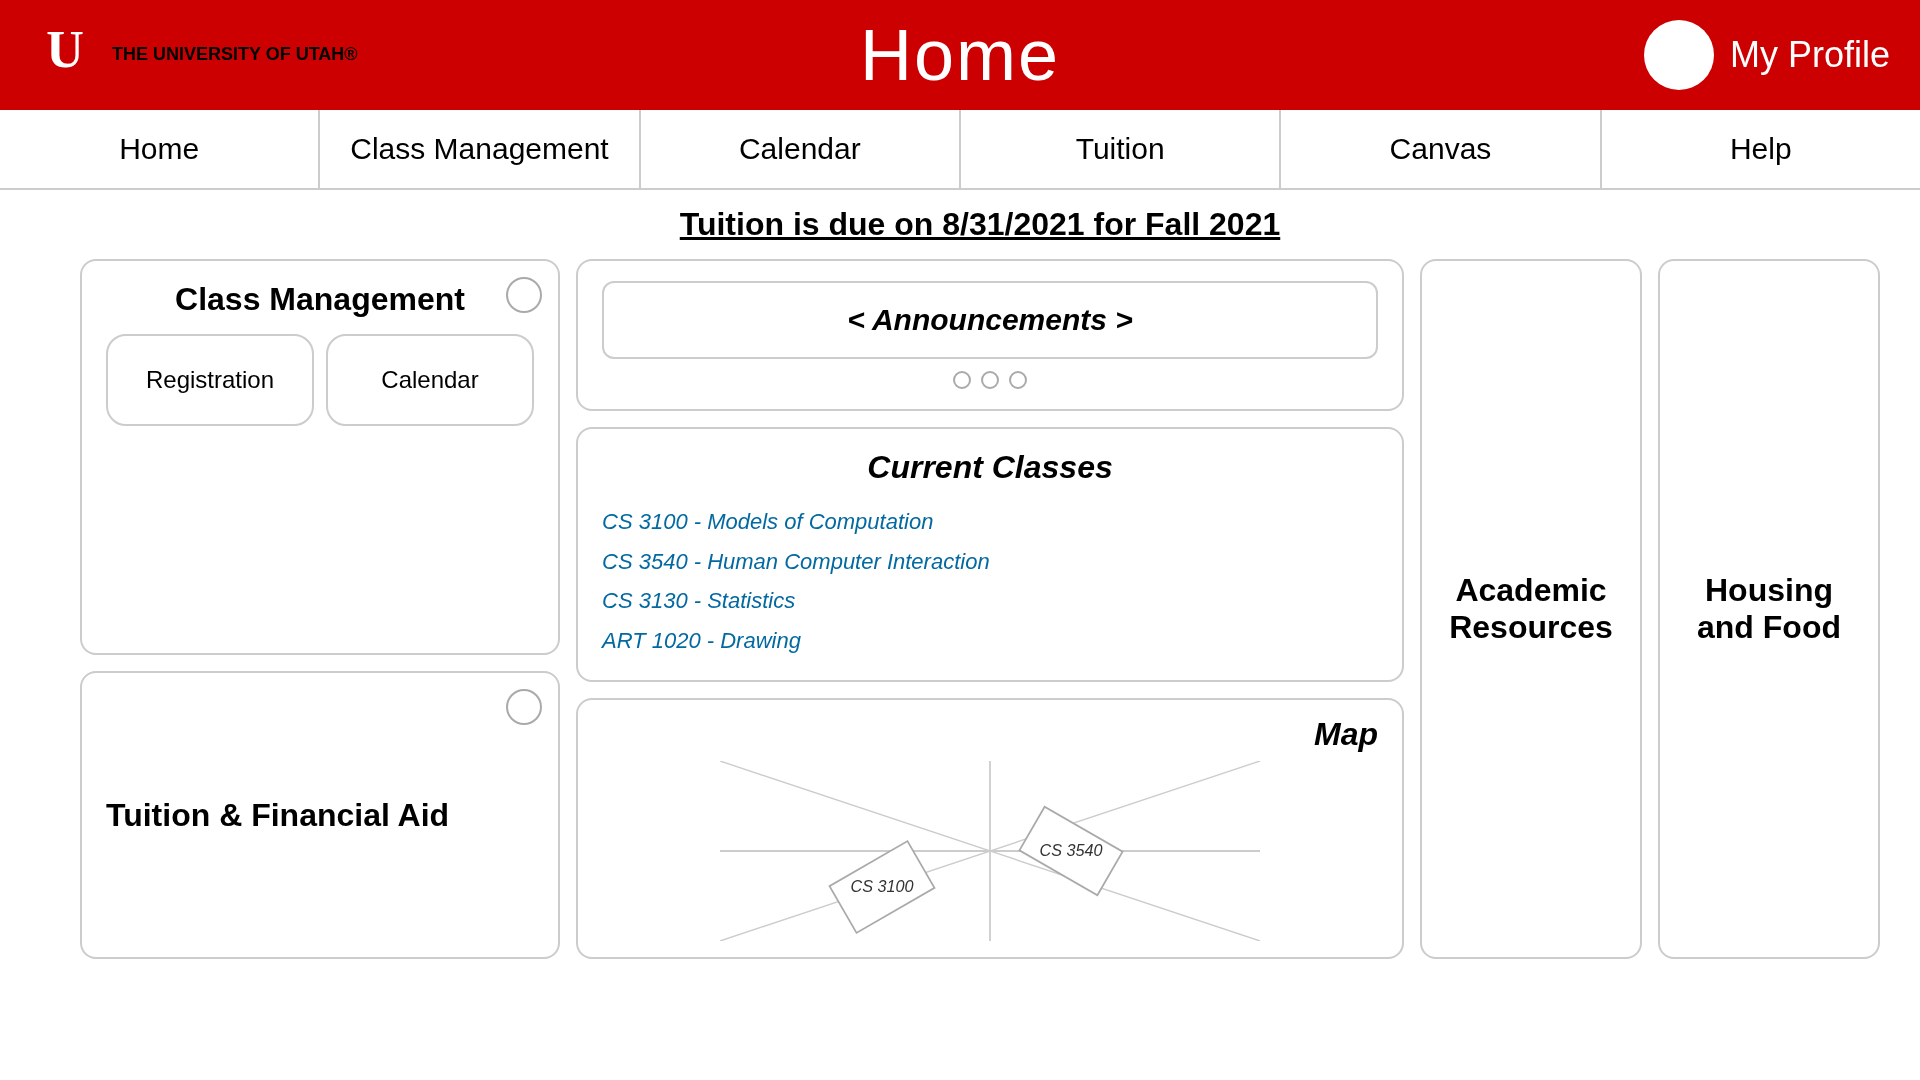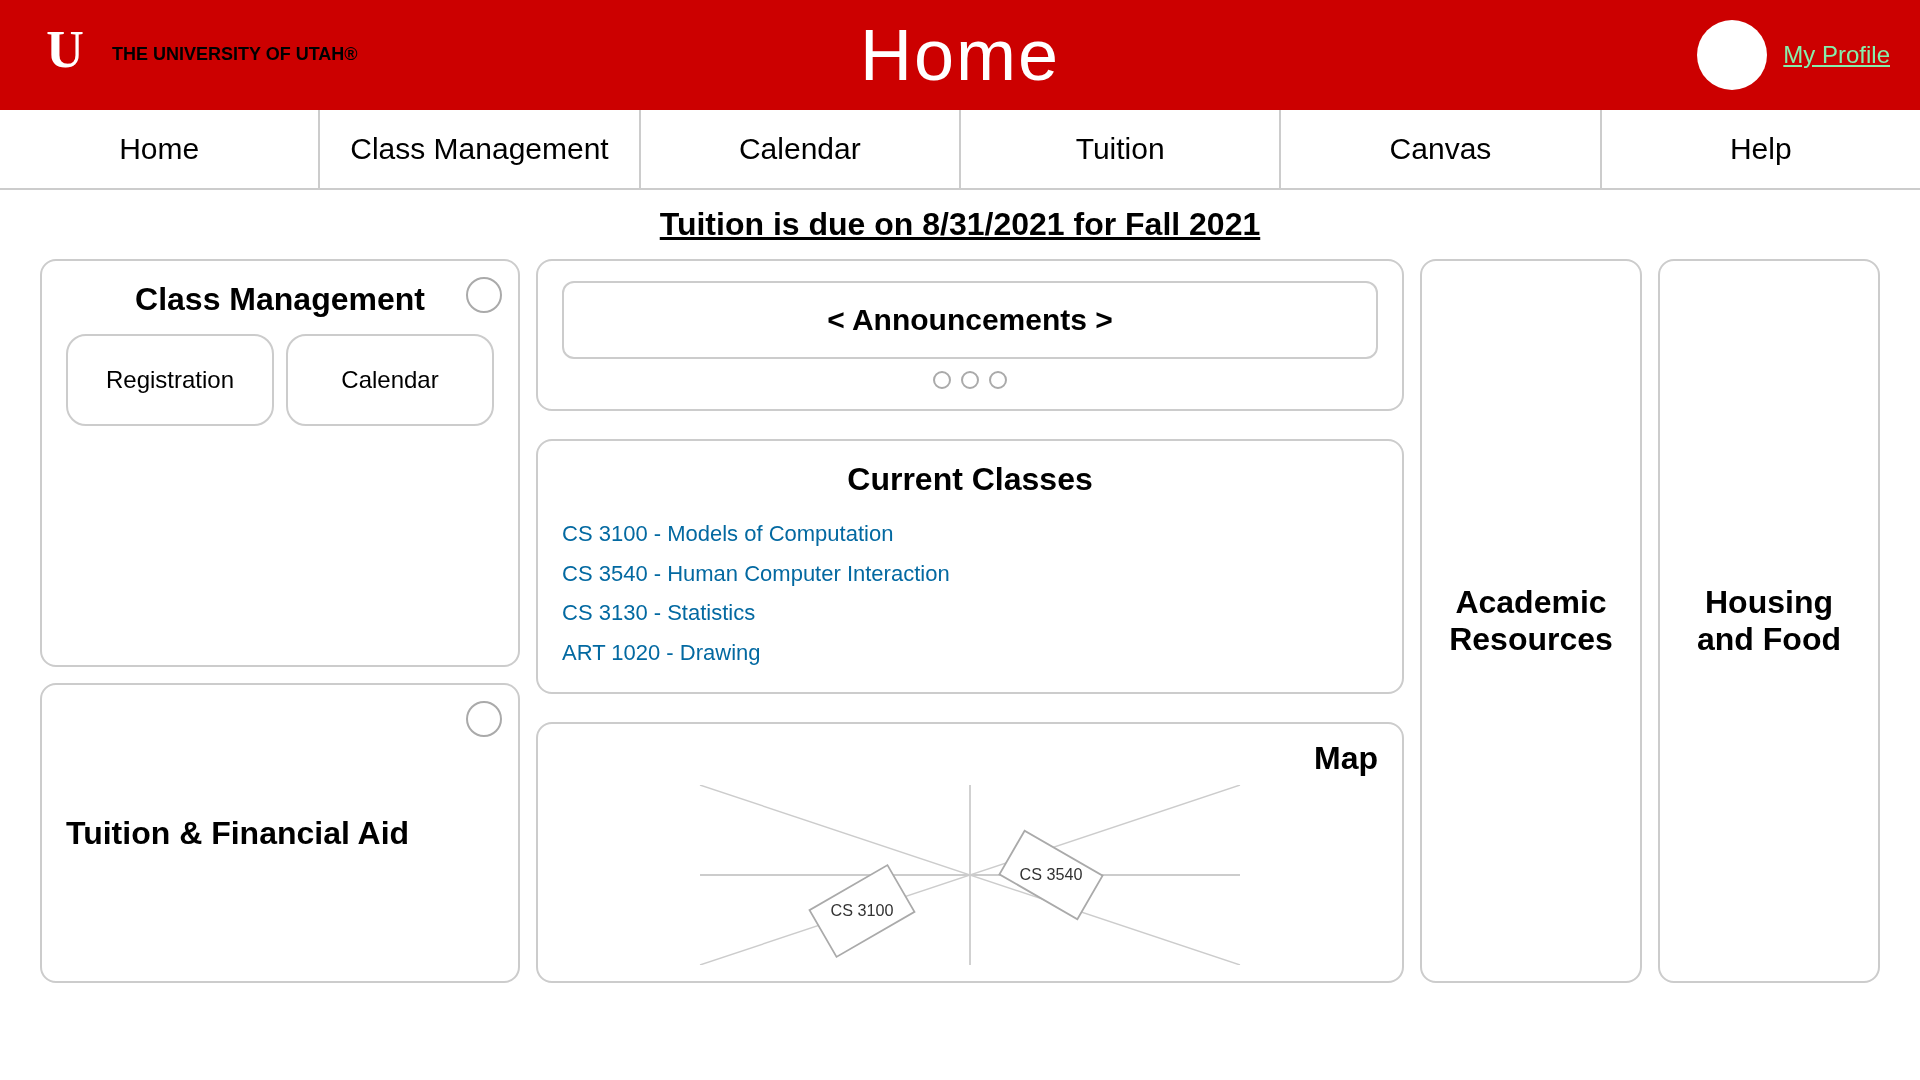--- a/index.html
+++ b/index.html
@@ -45,23 +45,22 @@
       align-items: center;
       gap: 16px;
     }
     .avatar {
       width: 70px;
       height: 70px;
       border-radius: 50%;
       background: white;
     }
     .my-profile-link {
-      color: #86efac;
-      font-size: 24px;
-      text-decoration: underline;
+      color: #ffffff;
+      font-size: 36px;
       cursor: pointer;
     }
 
     
     .navbar {
       display: flex;
       border-bottom: 2px solid #ccc;
       height: 80px;
     }
     .nav-item {
@@ -74,20 +73,21 @@
       cursor: pointer;
       text-align: center;
       padding: 0 10px;
     }
     .nav-item:last-child { border-right: none; }
 
     
     .main-content {
       padding: 16px 40px;
       height: calc(1080px - 110px - 80px);
+      margin-left: 40px;
     }
 
     .tuition-notice {
       text-align: center;
       font-size: 32px;
       font-weight: bold;
       text-decoration: underline;
       margin-bottom: 16px;
     }
 
@@ -237,21 +237,21 @@
 
     <div class="card class-management-card">
       <div class="card-circle"></div>
       <div class="card-title">Class Management</div>
       <div class="class-mgmt-grid">
         <div class="sub-card">Registration</div>
         <div class="sub-card">Calendar</div>
       </div>
     </div>
 
-    <div style="grid-column: 2; grid-row: 1 / 3; display: flex; flex-direction: column; gap: 28px;">
+    <div style="grid-column: 2; grid-row: 1 / 3; display: flex; flex-direction: column; gap: 16px; font-style: italic;">
 
       <div class="card">
         <div class="announcements-inner">&lt; Announcements &gt;</div>
         <div class="dots">
           <div class="dot"></div>
           <div class="dot"></div>
           <div class="dot"></div>
         </div>
       </div>
 

